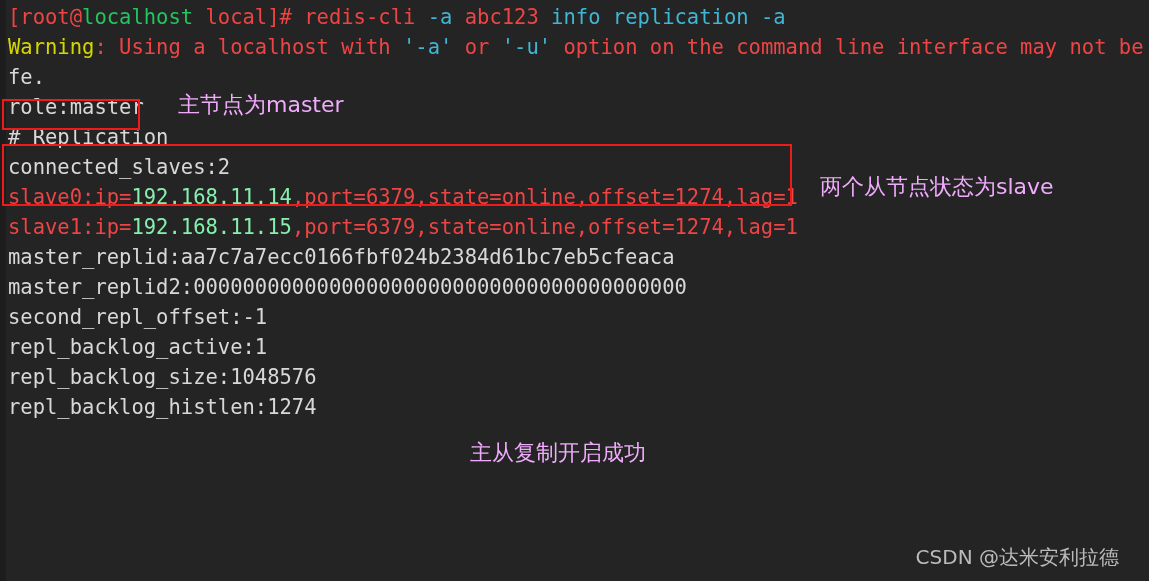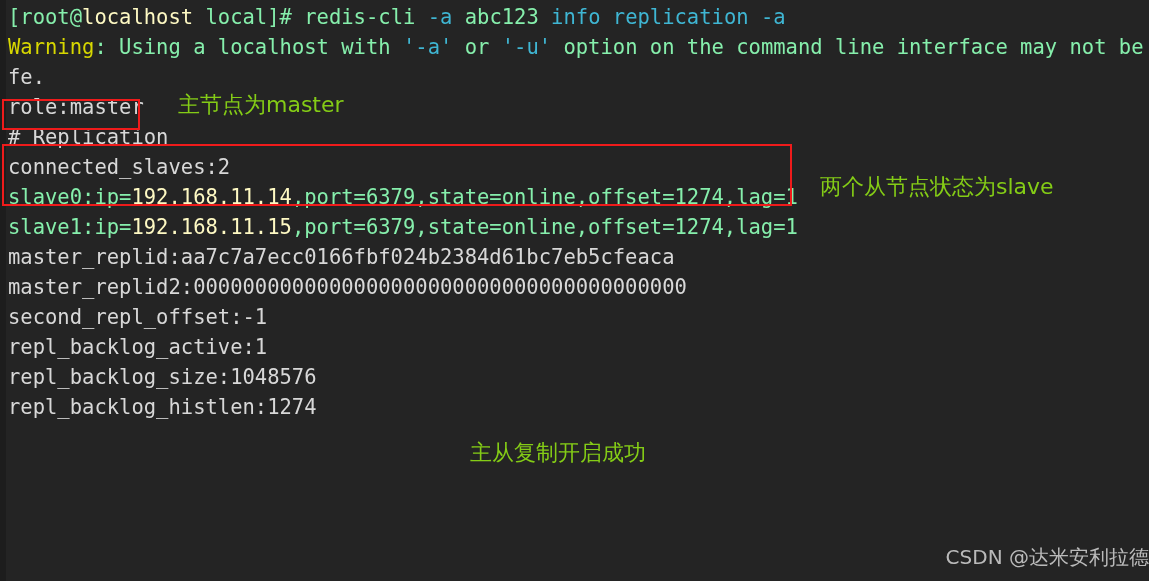--- a/index.html
+++ b/index.html
@@ -25,23 +25,23 @@
     width:1141px;
   }
   .line{
     height:30px;
     line-height:30px;
     font-size:20.5px;
     letter-spacing:0px;
     white-space:pre;
     color:#d8d8d8;
   }
-  .w{color:#86efac;}          
-  .magenta{color:#fef9c3;}
-  .pink{color:#fef9c3;margin-top:16px;}
+  .w{color:#ef4444;}          
+  .magenta{color:#22c55e;}
+  .pink{color:#86efac;margin-top:16px;}
   .cyan{color:#3fb6d3;}
   .yellow{color:#d7d700;}
   .cursor{
     display:inline-block;
     width:12px;height:22px;
     background:#b9b9c4;
     vertical-align:-4px;
   }
 
   
@@ -49,32 +49,32 @@
     position:absolute;
     border:2px solid #ef1b1b;
     box-sizing:border-box;
     pointer-events:none;
   }
   #box-role{left:2px;top:99px;width:138px;height:31px;}
   #box-slaves{left:2px;top:144px;width:790px;height:62px;}
 
   .note{
     position:absolute;
-    color:#84cc16;
+    color:#f0abfc;
     font-family:"DejaVu Sans","Liberation Sans",sans-serif;
     font-size:22px;
     white-space:nowrap;
   }
   #note-master{left:178px;top:90px;}
   #note-slave{left:820px;top:172px;}
   #note-success{left:470px;top:438px;}
 
   .watermark{
     position:absolute;
-    right:0;bottom:10px;
+    right:30px;bottom:10px;
     color:#cfcfcf;
     font-family:"DejaVu Sans","Liberation Sans",sans-serif;
     font-size:20px;
     opacity:.88;
     white-space:nowrap;
   }
 </style>
 </head>
 <body>
 

